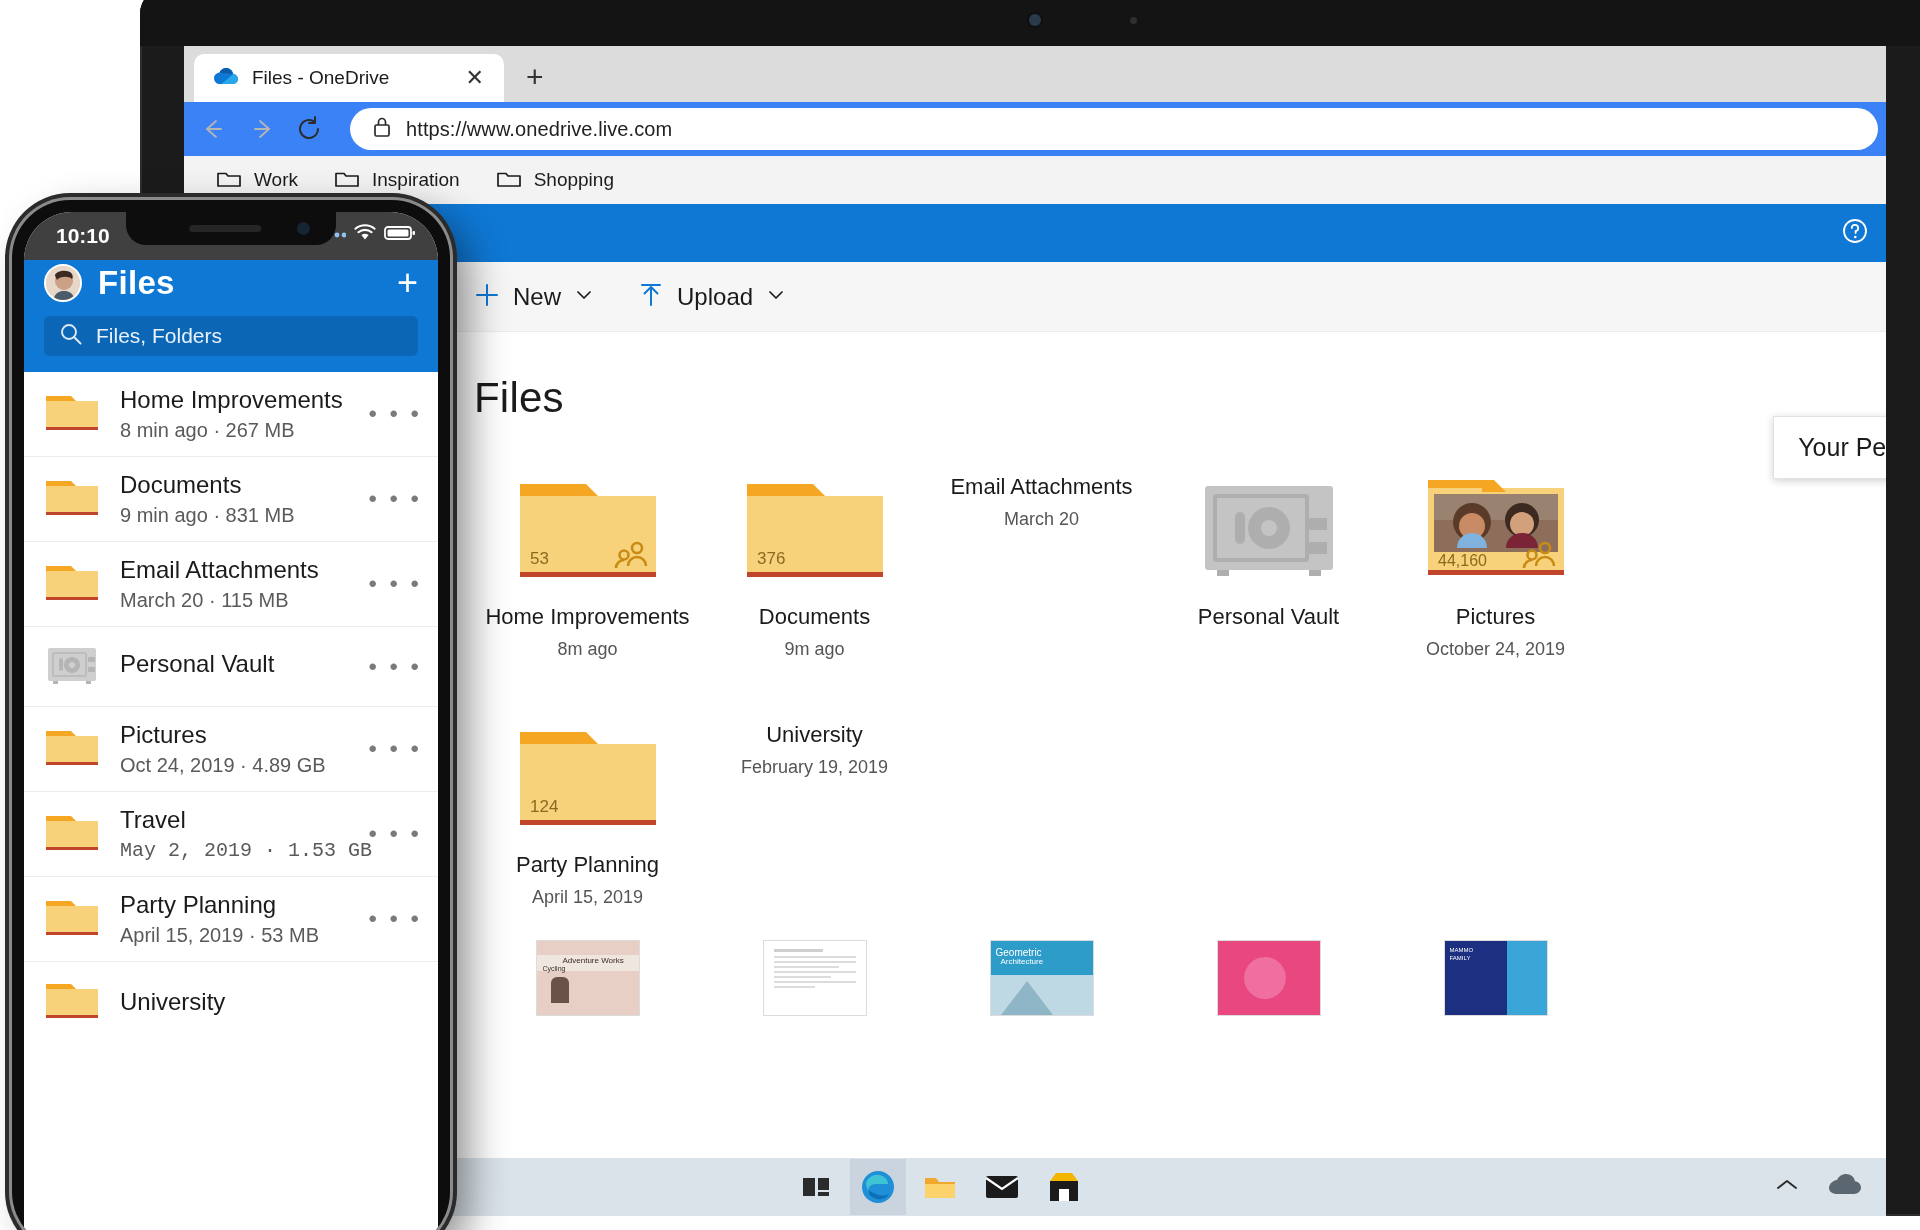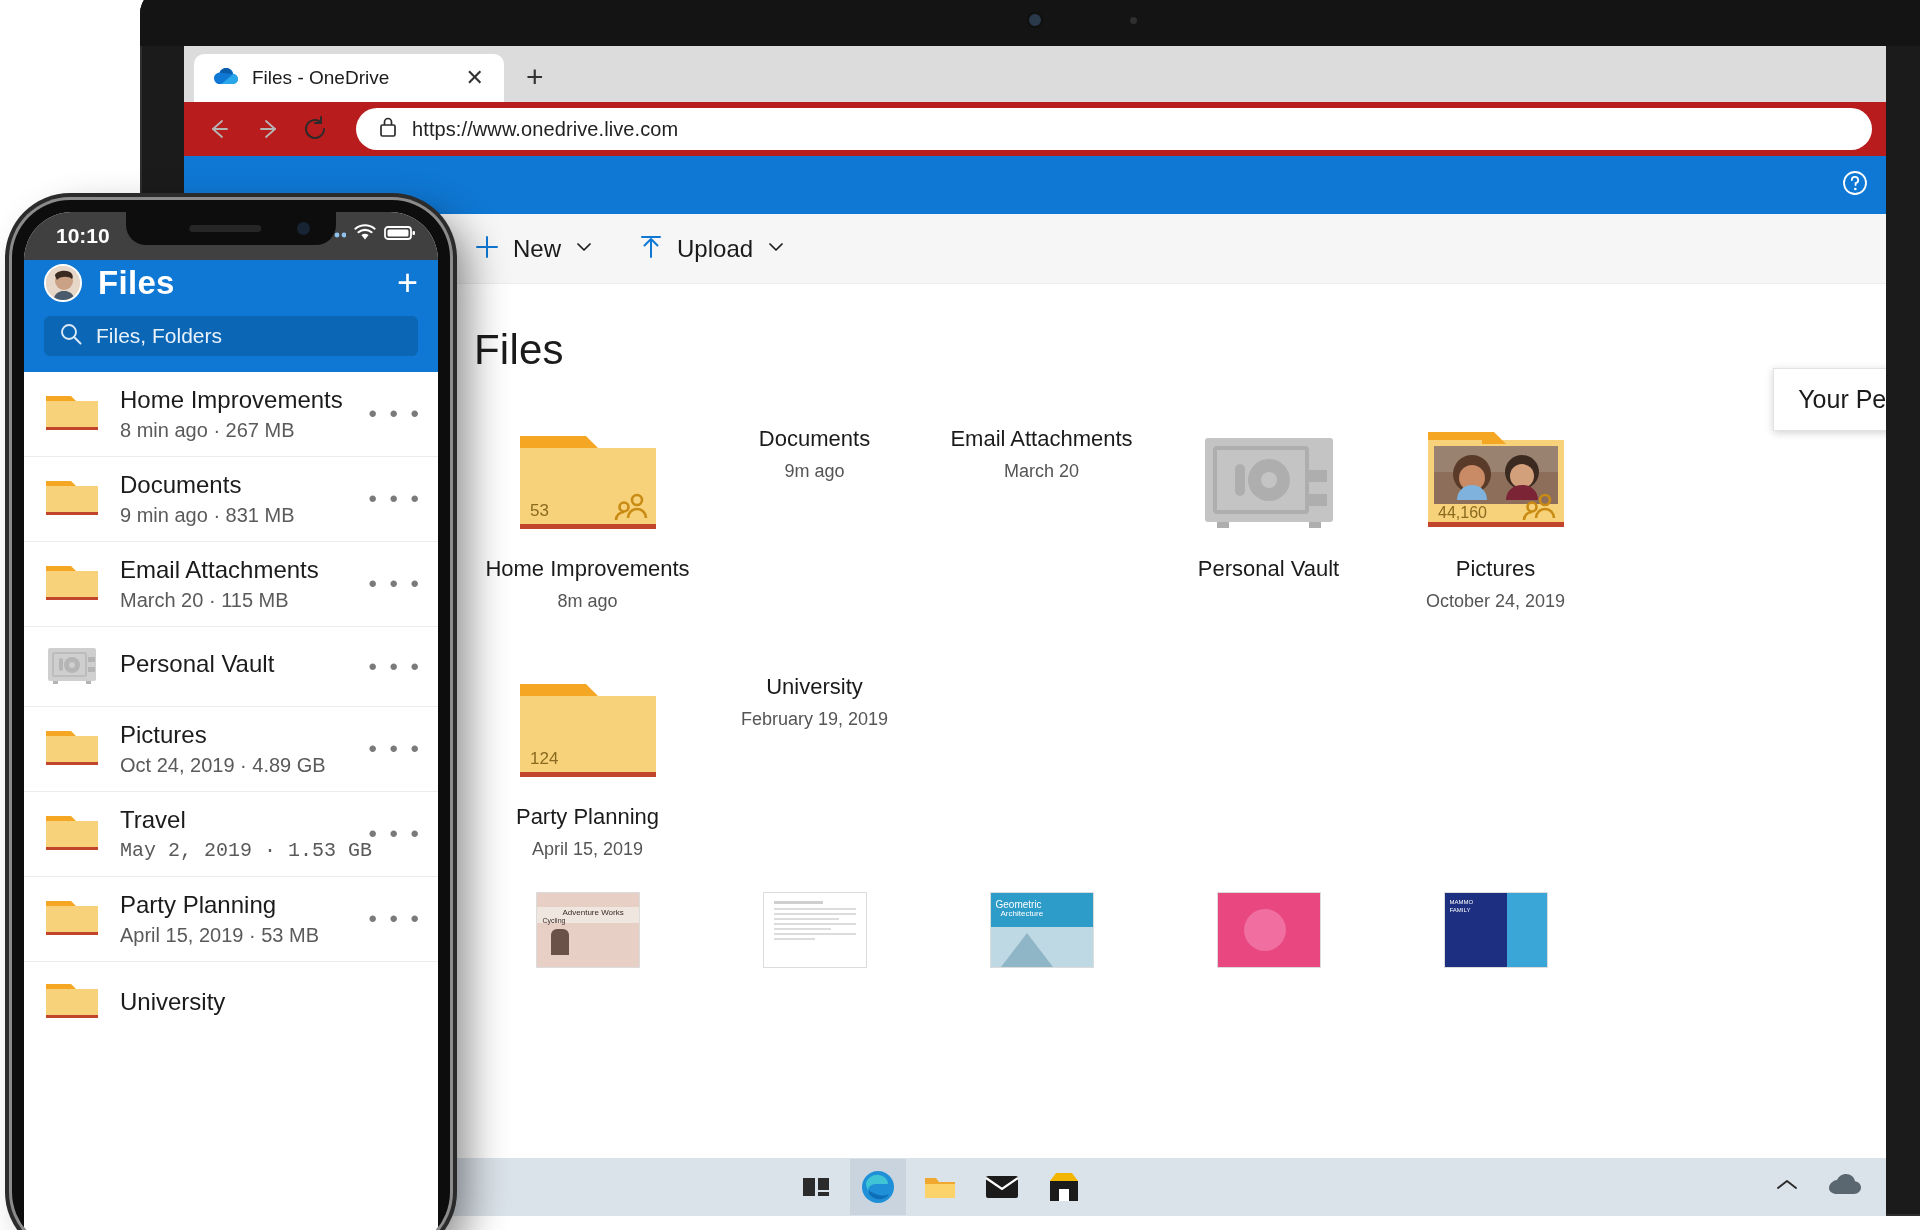--- a/index.html
+++ b/index.html
@@ -55,21 +55,21 @@
   #tab-close {
     font-size: 22px; color: #333; line-height: 1; cursor: pointer;
     padding: 0 4px;
   }
   #newtab {
     font-size: 30px; color: #333; line-height: 1;
     margin-left: 22px; margin-bottom: 10px; cursor: pointer; font-weight: 300;
   }
   #toolbar {
     height: 54px; display: flex; align-items: center;
-    gap: 6px; padding: 0 14px; background: #b91c1c;
+    gap: 6px; padding: 0 8px; background: #3b82f6;
   }
   .navbtn {
     width: 42px; height: 42px; display: flex; align-items: center;
     justify-content: center; border-radius: 6px; cursor: pointer;
   }
   .navbtn svg { display: block; }
   #omnibox {
     flex: 1; height: 42px; margin-left: 14px; background: #ffffff;
     border-radius: 21px; display: flex; align-items: center; gap: 14px;
     padding: 0 22px;
@@ -271,20 +271,46 @@
           <span>
             <svg width="20" height="24" viewBox="0 0 20 24">
                 <rect x="3" y="10" width="14" height="11" rx="1.5" fill="none" stroke="#2b2b2b" stroke-width="1.7"></rect>
                 <path d="M6.5 10V7a3.5 3.5 0 0 1 7 0v3" fill="none" stroke="#2b2b2b" stroke-width="1.7"></path>
               </svg>
           </span>
           <span id="omnibox-url">https://www.onedrive.live.com</span>
         </div>
       </div>
 
+      <div id="bookmarks">
+        <div class="bm">
+          <span>
+            <svg width="26" height="20" viewBox="0 0 26 20">
+                <path d="M2 5.5h8l2 2.5h12V18H2z" fill="none" stroke="#1b1b1b" stroke-width="1.7" stroke-linejoin="round"></path>
+              </svg>
+          </span>
+          <span class="bm-label">Work</span>
+        </div>
+        <div class="bm">
+          <span>
+            <svg width="26" height="20" viewBox="0 0 26 20">
+                <path d="M2 5.5h8l2 2.5h12V18H2z" fill="none" stroke="#1b1b1b" stroke-width="1.7" stroke-linejoin="round"></path>
+              </svg>
+          </span>
+          <span class="bm-label">Inspiration</span>
+        </div>
+        <div class="bm">
+          <span>
+            <svg width="26" height="20" viewBox="0 0 26 20">
+                <path d="M2 5.5h8l2 2.5h12V18H2z" fill="none" stroke="#1b1b1b" stroke-width="1.7" stroke-linejoin="round"></path>
+              </svg>
+          </span>
+          <span class="bm-label">Shopping</span>
+        </div>
+      </div>
     </div>
 
     <div id="od-topbar">
       <div id="od-topbar-right">
         <span>
           <svg width="26" height="26" viewBox="0 0 26 26">
               <circle cx="13" cy="13" r="11" fill="none" stroke="#fff" stroke-width="1.8"></circle>
               <path d="M9.8 10a3.2 3.2 0 1 1 3.8 3.2V15" fill="none" stroke="#fff" stroke-width="1.8" stroke-linecap="round"></path>
               <circle cx="13.3" cy="19" r="1.3" fill="#fff"></circle>
             </svg>
@@ -342,20 +368,29 @@
                 <circle cx="108" cy="81" r="4.5"></circle>
                   <path d="M100 94c0-4.5 3.6-8 8-8"></path>
               </g>
             </svg>
           </div>
           <div class="tile-name">Home Improvements</div>
           <div class="tile-sub">8m ago</div>
         </div>
 
         <div class="tile">
+          <div class="tile-icon-wrap">
+            <svg class="folder-svg" width="144" height="108" viewBox="0 0 144 108">
+              <path d="M4 10h54l12 12H4z" fill="#f5a623"></path>
+              <path d="M4 22h136v78H4z" fill="#f8d27a"></path>
+              <path d="M58 10h12l12 12H58z" fill="#f5a623"></path>
+              <rect x="4" y="98" width="136" height="5" fill="#c0452a"></rect>
+              <text x="14" y="90" font-family="Liberation Sans, sans-serif" font-size="17" fill="#8a6a20">376</text>
+            </svg>
+          </div>
           <div class="tile-name">Documents</div>
           <div class="tile-sub">9m ago</div>
         </div>
 
         <div class="tile">
           <div class="tile-name">Email Attachments</div>
           <div class="tile-sub">March 20</div>
         </div>
 
         <div class="tile">

